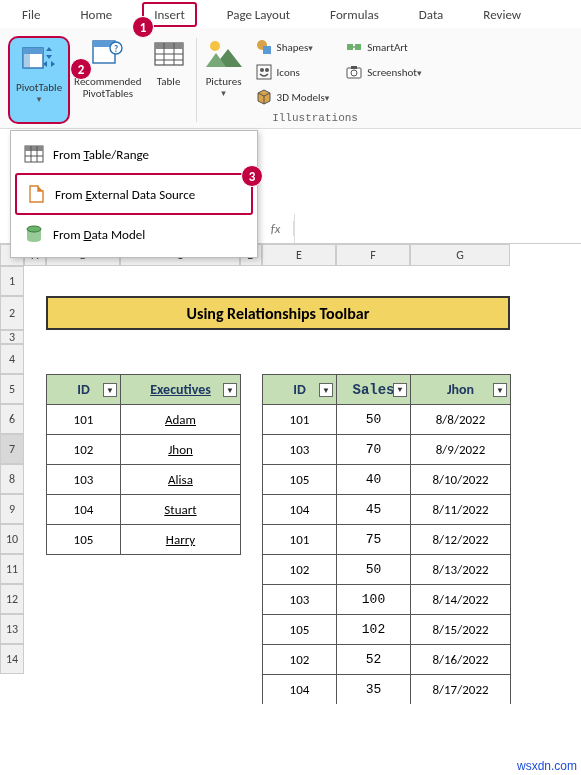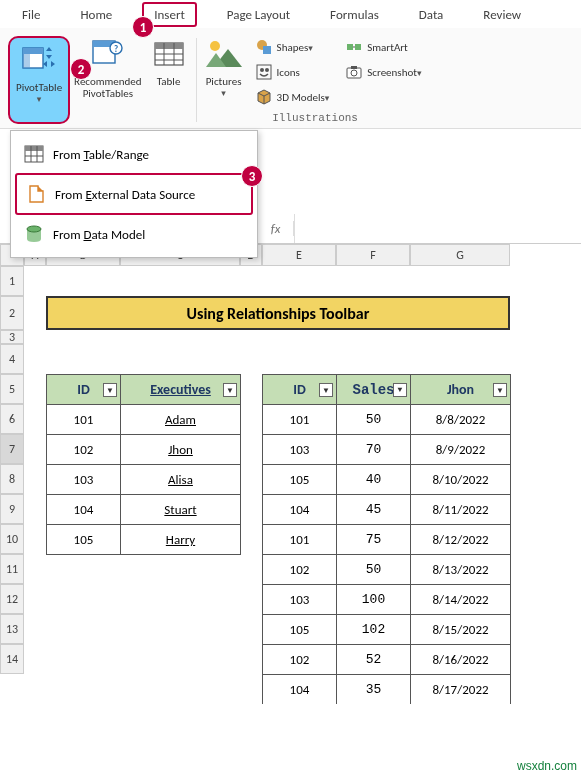--- a/index.html
+++ b/index.html
@@ -61,21 +61,21 @@
     .filter-btn { position: absolute; right: 3px; top: 50%; transform: translateY(-50%); width: 14px; height: 14px; border: 1px solid #666; background: #fff; display: flex; align-items: center; justify-content: center; font-size: 8px; color: #333; }
     
     .t1 { left: 22px; top: 108px; }
     .t1 th.c1, .t1 td.c1 { width: 74px; }
     .t1 th.c2, .t1 td.c2 { width: 120px; text-decoration: underline; }
     
     .t2 { left: 238px; top: 108px; }
     .t2 th, .t2 td { }
     .t2 .c1 { width: 74px; } .t2 .c2 { width: 74px; font-family: Liberation Mono, monospace; } .t2 .c3 { width: 100px; }
     
-    .watermark { position: absolute; bottom: 2px; right: 4px; color: #15803d; font-size: 12px; font-family: Arial; }
+    .watermark { position: absolute; bottom: 2px; right: 4px; color: #1d4ed8; font-size: 12px; font-family: Arial; }
     
     
     .pic-icon { position: relative; width: 36px; height: 32px; }
     .pic-sun { width: 10px; height: 10px; background: #f5c242; border-radius: 50%; position: absolute; left: 4px; top: 2px; }
     .pic-mtn { width: 0; height: 0; border-left: 14px solid transparent; border-right: 14px solid transparent; border-bottom: 18px solid #5a8a5a; position: absolute; right: 0; bottom: 4px; }
     .pic-mtn2 { width: 0; height: 0; border-left: 10px solid transparent; border-right: 10px solid transparent; border-bottom: 14px solid #78a878; position: absolute; left: 0; bottom: 4px; }
     
     
     .chev { font-size: 9px; color: #555; }
   </style>

